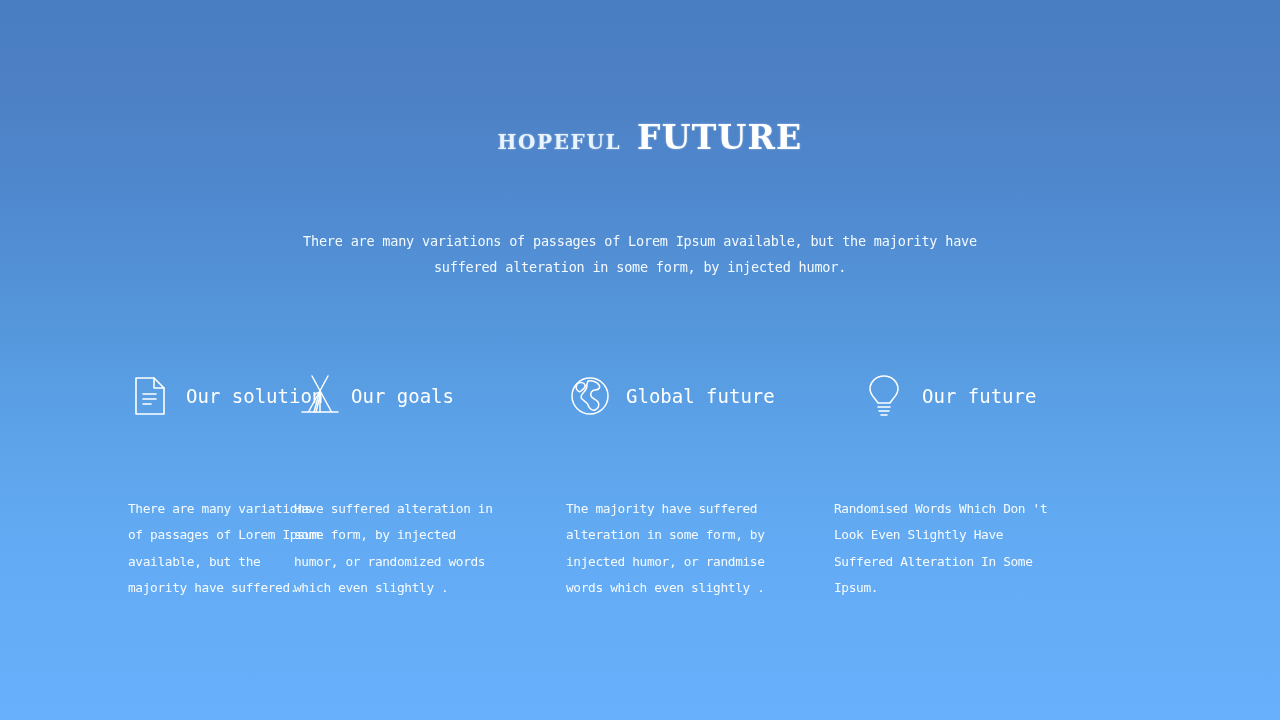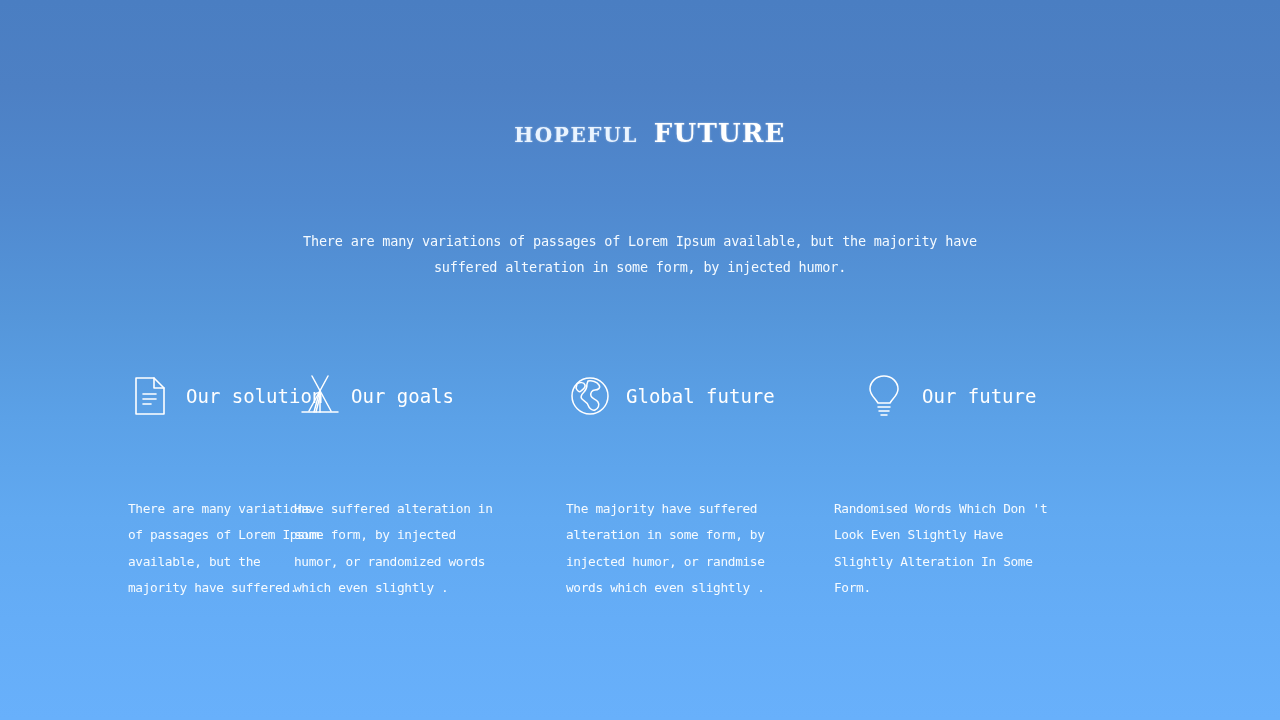--- a/index.html
+++ b/index.html
@@ -41,21 +41,21 @@
     font-family: "DejaVu Serif", serif;
     font-size: 20px;
     font-weight: 700;
     letter-spacing: 1.6px;
     color: #eaf4ff;
     text-shadow: 0 0 2px rgba(255,255,255,0.45);
     margin-left: 20px;
   }
   .title-bold {
     font-family: "DejaVu Serif", serif;
-    font-size: 26px;
+    font-size: 33px;
     font-weight: 700;
     letter-spacing: 1.2px;
     color: #ffffff;
     margin-left: 16px;
     text-shadow: 0 0 2px rgba(255,255,255,0.5);
   }
 
   
   .subtitle {
     position: absolute;
@@ -194,17 +194,17 @@
         <span class="icon-wrap">
           <svg width="32" height="44" viewBox="0 0 32 44" fill="none" stroke="#ffffff" stroke-width="1.5" stroke-linecap="round" stroke-linejoin="round">
             <path d="M16 2 C8 2 2 8 2 15 C2 21 7 24 10 29 L22 29 C25 24 30 21 30 15 C30 8 24 2 16 2 Z"></path>
             <line x1="10" y1="33" x2="22" y2="33"></line>
             <line x1="11" y1="37" x2="21" y2="37"></line>
             <line x1="13" y1="41" x2="19" y2="41"></line>
           </svg>
         </span>
         <span class="col-head col-head-future">Our future</span>
       </div>
-      <div class="col-body body-4">Randomised Words Which Don 't Look Even Slightly Have Slightly Alteration In Some Form.</div>
+      <div class="col-body body-4">Randomised Words Which Don 't Look Even Slightly Have Suffered Alteration In Some Ipsum.</div>
     </div>
 
   </div>
 </div>
 
 </body></html>

